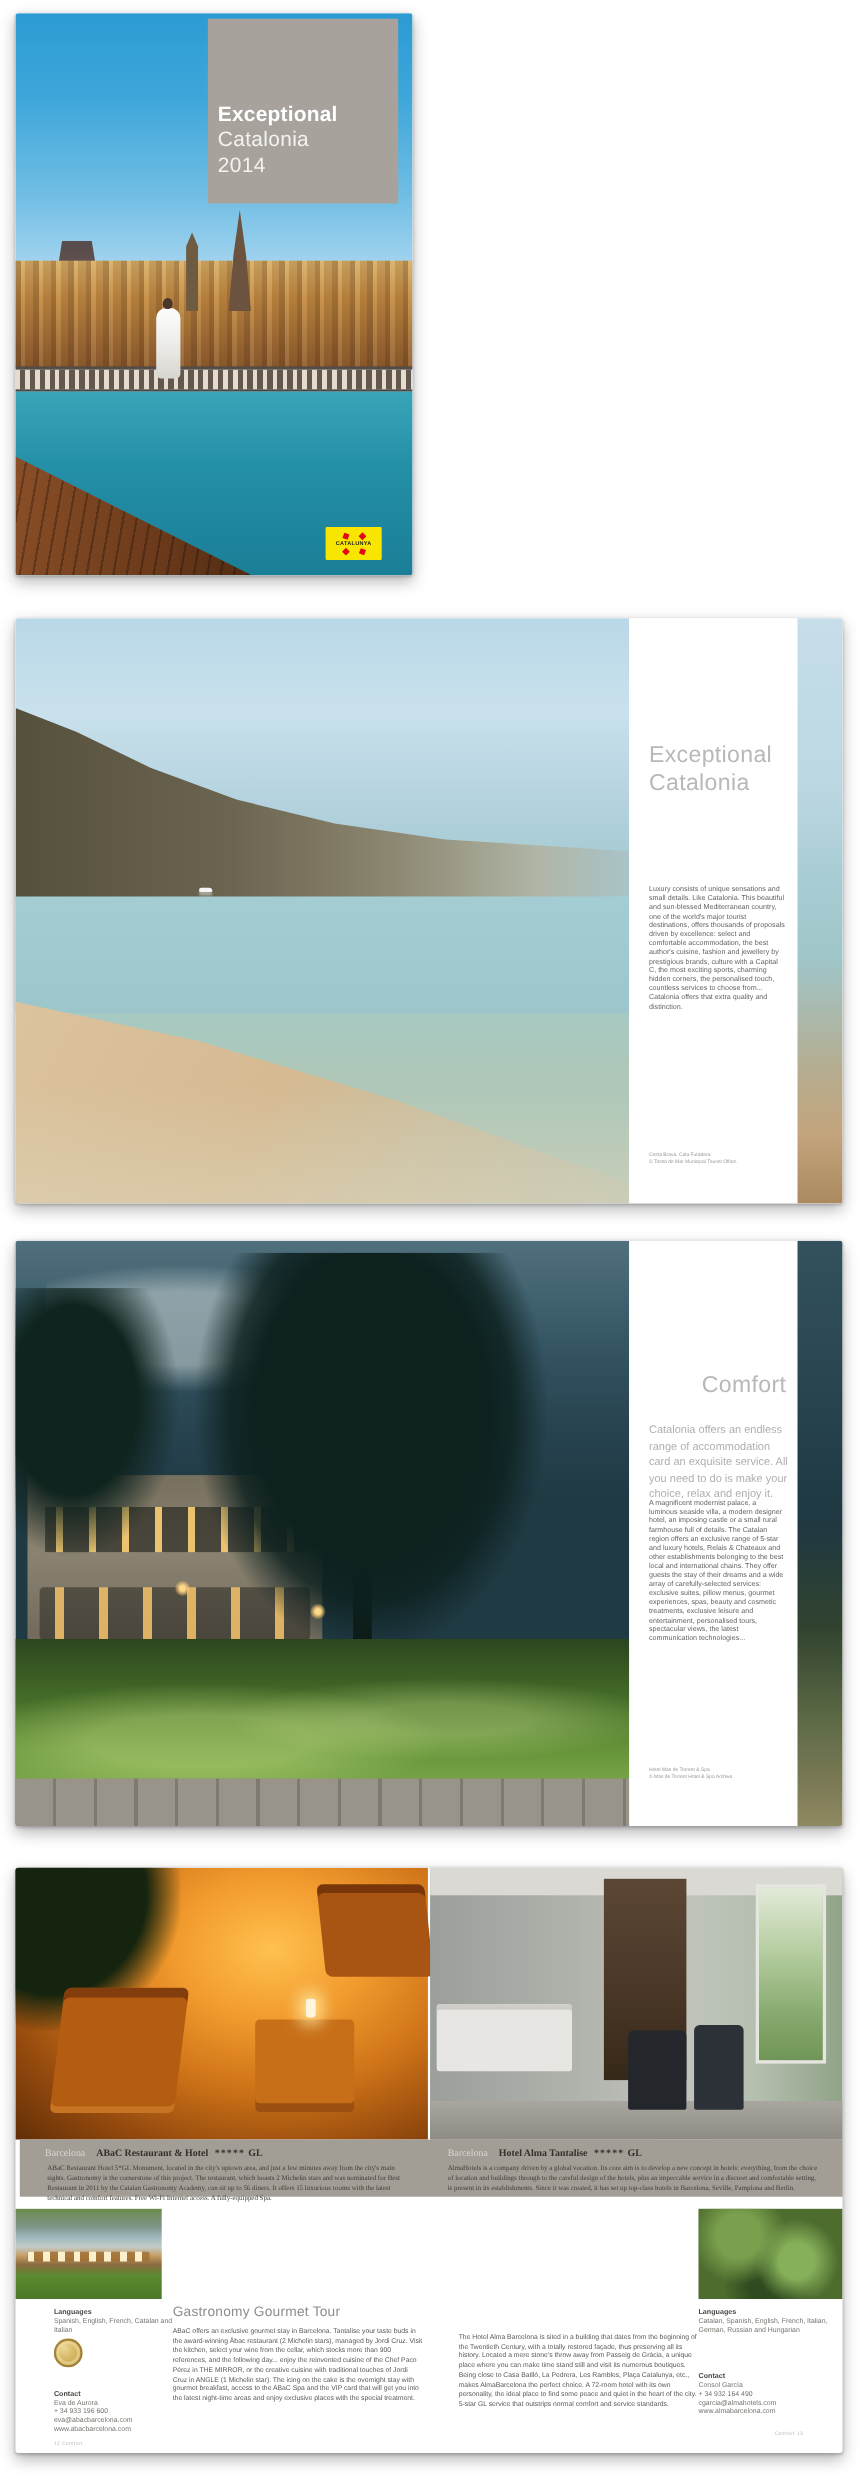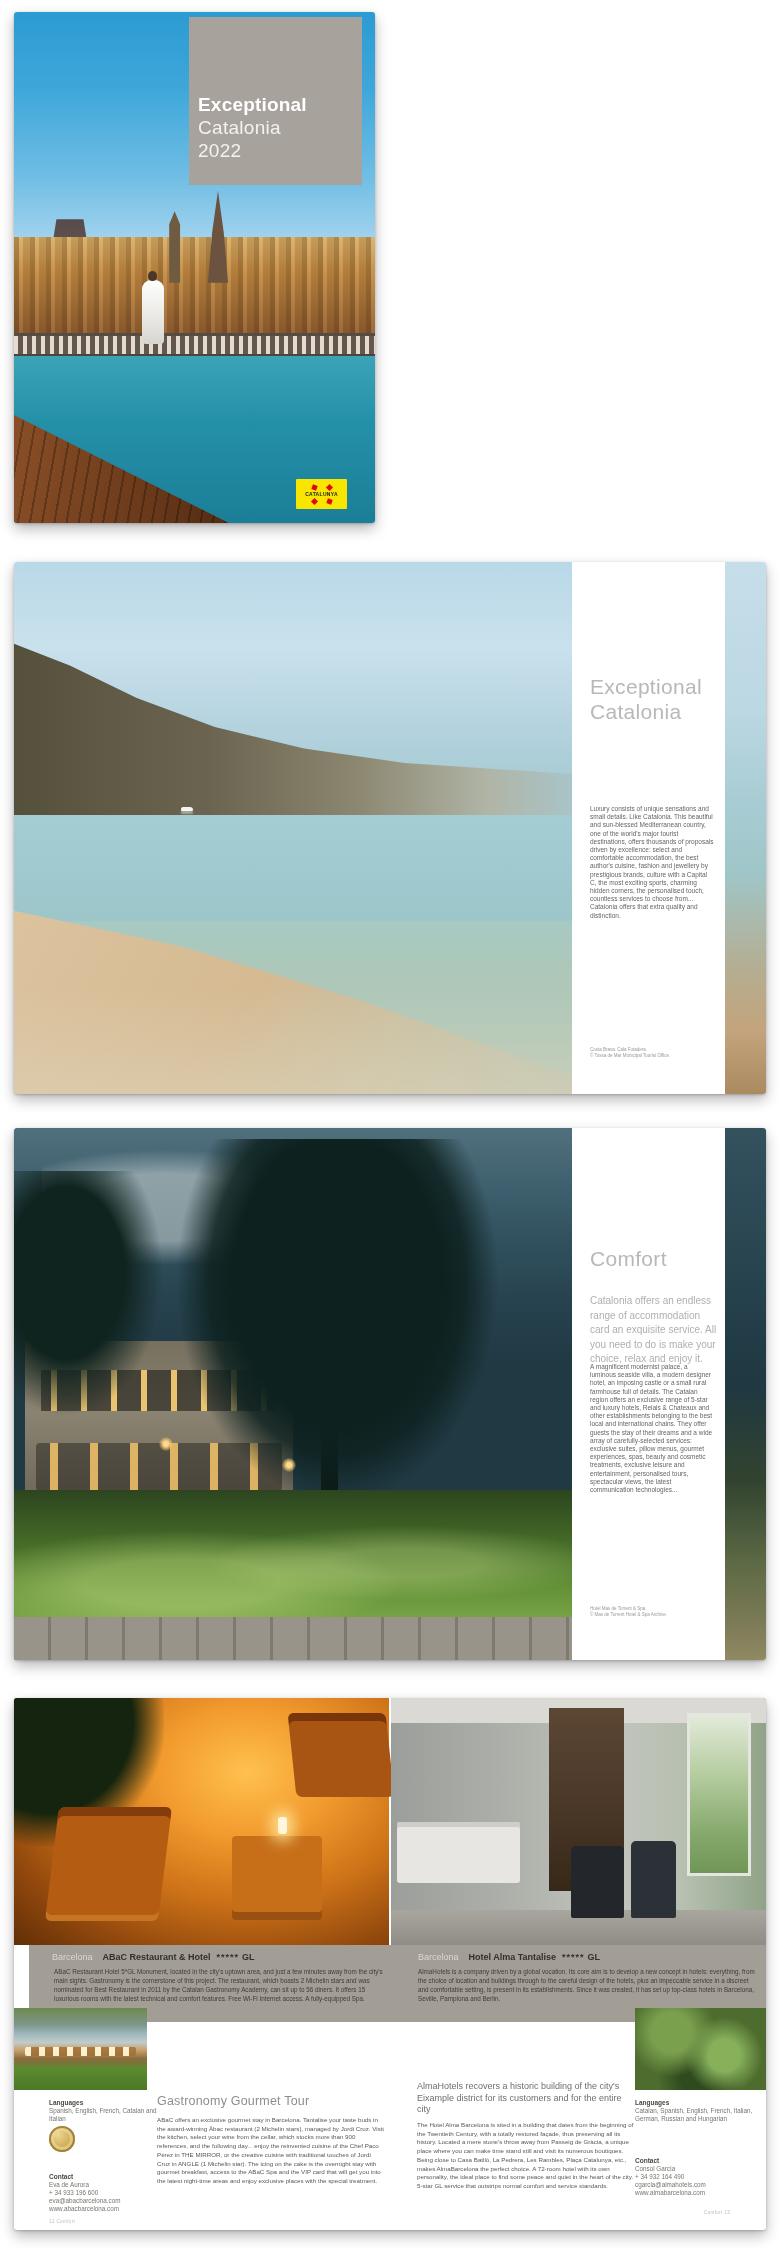--- a/index.html
+++ b/index.html
@@ -122,21 +122,21 @@
   .htR-wood { left:42%; top:4%; width:20%; height:74%;
     background:linear-gradient(180deg,#5c4734 0%,#4a3728 55%,#362818 100%); }
   .htR-window { left:79%; top:6%; width:17%; height:66%; border:3px solid #e6e6e1;
     background:linear-gradient(180deg,#e2ead9 0%,#b4cc9f 38%,#85a96c 75%,#6f9557 100%); }
   .htR-bed { left:1.5%; top:50%; width:33%; height:25%; background:#e7e6e2; border-radius:3px;
     box-shadow:inset 0 5px 0 #cfcdc7; }
   .htR-chair1 { left:48%; top:60%; width:14%; height:29%; background:#23272b; border-radius:5px 5px 2px 2px; }
   .htR-chair2 { left:64%; top:58%; width:12%; height:31%; background:#2c3137; border-radius:5px 5px 2px 2px; }
   .htR-floor { left:0; bottom:0; width:100%; height:14%; background:linear-gradient(180deg,#a8a69e,#8e8c84); }
 
-  .graybar { left:15px; top:247px; width:752px; height:77px; background:#a29d95; }
+  .graybar { left:4px; top:247px; width:752px; height:52px; background:#a29d95;font-family:Liberation Serif, serif; }
   .gb-row { position:absolute; top:7px; font-size:9px; }
   .gb-city { color:#dad7d1; margin-right:10px; }
   .gb-name { color:#33302b; font-weight:bold; }
   .gb-stars { color:#33302b; font-weight:bold; letter-spacing:1px; margin-left:6px; }
   .gb-gl { color:#33302b; font-weight:bold; margin-left:3px; }
   .gb-intro { position:absolute; top:23px; font-size:6.3px; line-height:8.9px; color:#403d38; }
 
   .thumb { top:310px; height:82px; }
   .thumb-abac { left:0; width:133px;
     background:linear-gradient(180deg,#6d8a4c 0%,#7e958a 20%,#9fb9bf 32%,#c2cbc8 42%,#c59e66 52%,#8a6a3e 62%,#5c8a30 74%,#4a7826 100%); }
@@ -168,21 +168,21 @@
     <div class="layer cv-city"></div>
     <div class="layer cv-tower"></div>
     <div class="layer cv-spire"></div>
     <div class="layer cv-balustrade"></div>
     <div class="layer cv-pool"></div>
     <div class="layer cv-deck"></div>
     <div class="layer cv-woman"></div>
     <div class="layer cv-titlebox">
       <div class="cv-t1">Exceptional</div>
       <div class="cv-t23">Catalonia</div>
-      <div class="cv-t23">2022</div>
+      <div class="cv-t23">2014</div>
     </div>
     <div class="layer catalunya">
       <div class="dm-row">
           <span class="dm tilt"></span>
           <span class="dm"></span>
         </div>
       <div class="cat-text">CATALUNYA</div>
       <div class="dm-row">
           <span class="dm"></span>
           <span class="dm tilt"></span>
@@ -218,21 +218,21 @@
       <div class="layer cf-building"></div>
       <div class="layer cf-tree2"></div>
       <div class="layer cf-trunk"></div>
       <div class="layer cf-tree"></div>
       <div class="layer cf-lawn"></div>
       <div class="layer cf-path"></div>
       <div class="layer cf-glow" style="left:26%; top:58%;"></div>
       <div class="layer cf-glow" style="left:48%; top:62%;"></div>
     </div>
     <div class="layer panel">
-      <div class="panel-inner panel-title" style="top:118px;">Comfort</div>
+      <div class="panel-inner panel-title" style="top:118px;margin-left:48px;">Comfort</div>
       <p class="panel-inner panel-sub" style="top:166px; width:132px;">Catalonia offers an endless range of accommodation card an exquisite service. All you need to do is make your choice, relax and enjoy it.</p>
       <p class="panel-inner panel-body" style="top:235px; width:124px;">A magnificent modernist palace, a luminous seaside villa, a modern designer hotel, an imposing castle or a small rural farmhouse full of details. The Catalan region offers an exclusive range of 5-star and luxury hotels, Relais &amp; Chateaux and other establishments belonging to the best local and international chains. They offer guests the stay of their dreams and a wide array of carefully-selected services: exclusive suites, pillow menus, gourmet experiences, spas, beauty and cosmetic treatments, exclusive leisure and entertainment, personalised tours, spectacular views, the latest communication technologies...</p>
       <p class="panel-inner credit" style="top:478px; width:130px;">Hotel Mas de Torrent &amp; Spa.
 © Mas de Torrent Hotel &amp; Spa Archive.</p>
     </div>
     <div class="layer strip strip-comfort"></div>
   </section>
 
   <section class="page spread" style="top:1698px;">
     <div class="layer ht-photoL">
@@ -272,21 +272,20 @@
     <div class="layer col-label" style="left:35px; top:474px;">Contact</div>
     <div class="layer col-text" style="left:35px; top:483px;">Eva de Aurora</div>
     <div class="layer col-text" style="left:35px; top:491px;">+ 34 933 196 600</div>
     <div class="layer col-text" style="left:35px; top:499px;">eva@abacbarcelona.com</div>
     <div class="layer col-text" style="left:35px; top:507px;">www.abacbarcelona.com</div>
     <div class="layer pg-footer" style="left:35px; top:521px;">12  Comfort</div>
 
     <div class="layer feature-title-lg" style="left:143px; top:396px;">Gastronomy Gourmet Tour</div>
     <p class="layer feature-body" style="left:143px; top:418px; width:228px;">ABaC offers an exclusive gourmet stay in Barcelona. Tantalise your taste buds in the award-winning Àbac restaurant (2 Michelin stars), managed by Jordi Cruz. Visit the kitchen, select your wine from the cellar, which stocks more than 900 references, and the following day... enjoy the reinvented cuisine of the Chef Paco Pérez in THE MIRROR, or the creative cuisine with traditional touches of Jordi Cruz in ANGLE (1 Michelin star). The icing on the cake is the overnight stay with gourmet breakfast, access to the ABaC Spa and the VIP card that will get you into the latest night-time areas and enjoy exclusive places with the special treatment.</p>
 
-    <div class="layer feature-title-sm" style="left:403px; top:383px; width:220px;">AlmaHotels recovers a historic building of the city's Eixample district for its customers and for the entire city</div>
     <p class="layer feature-body" style="left:403px; top:423px; width:222px;">The Hotel Alma Barcelona is sited in a building that dates from the beginning of the Twentieth Century, with a totally restored façade, thus preserving all its history. Located a mere stone's throw away from Passeig de Gràcia, a unique place where you can make time stand still and visit its numerous boutiques. Being close to Casa Batlló, La Pedrera, Les Rambles, Plaça Catalunya, etc., makes AlmaBarcelona the perfect choice. A 72-room hotel with its own personality, the ideal place to find some peace and quiet in the heart of the city. 5-star GL service that outstrips normal comfort and service standards.</p>
 
     <div class="layer col-label" style="left:621px; top:400px;">Languages</div>
     <div class="layer col-text" style="left:621px; top:409px; width:131px;">Catalan, Spanish, English, French, Italian, German, Russian and Hungarian</div>
     <div class="layer col-label" style="left:621px; top:458px;">Contact</div>
     <div class="layer col-text" style="left:621px; top:467px;">Consol García</div>
     <div class="layer col-text" style="left:621px; top:475px;">+ 34 932 164 490</div>
     <div class="layer col-text" style="left:621px; top:483px;">cgarcia@almahotels.com</div>
     <div class="layer col-text" style="left:621px; top:491px;">www.almabarcelona.com</div>
     <div class="layer pg-footer" style="left:690px; top:512px;">Comfort  13</div>

